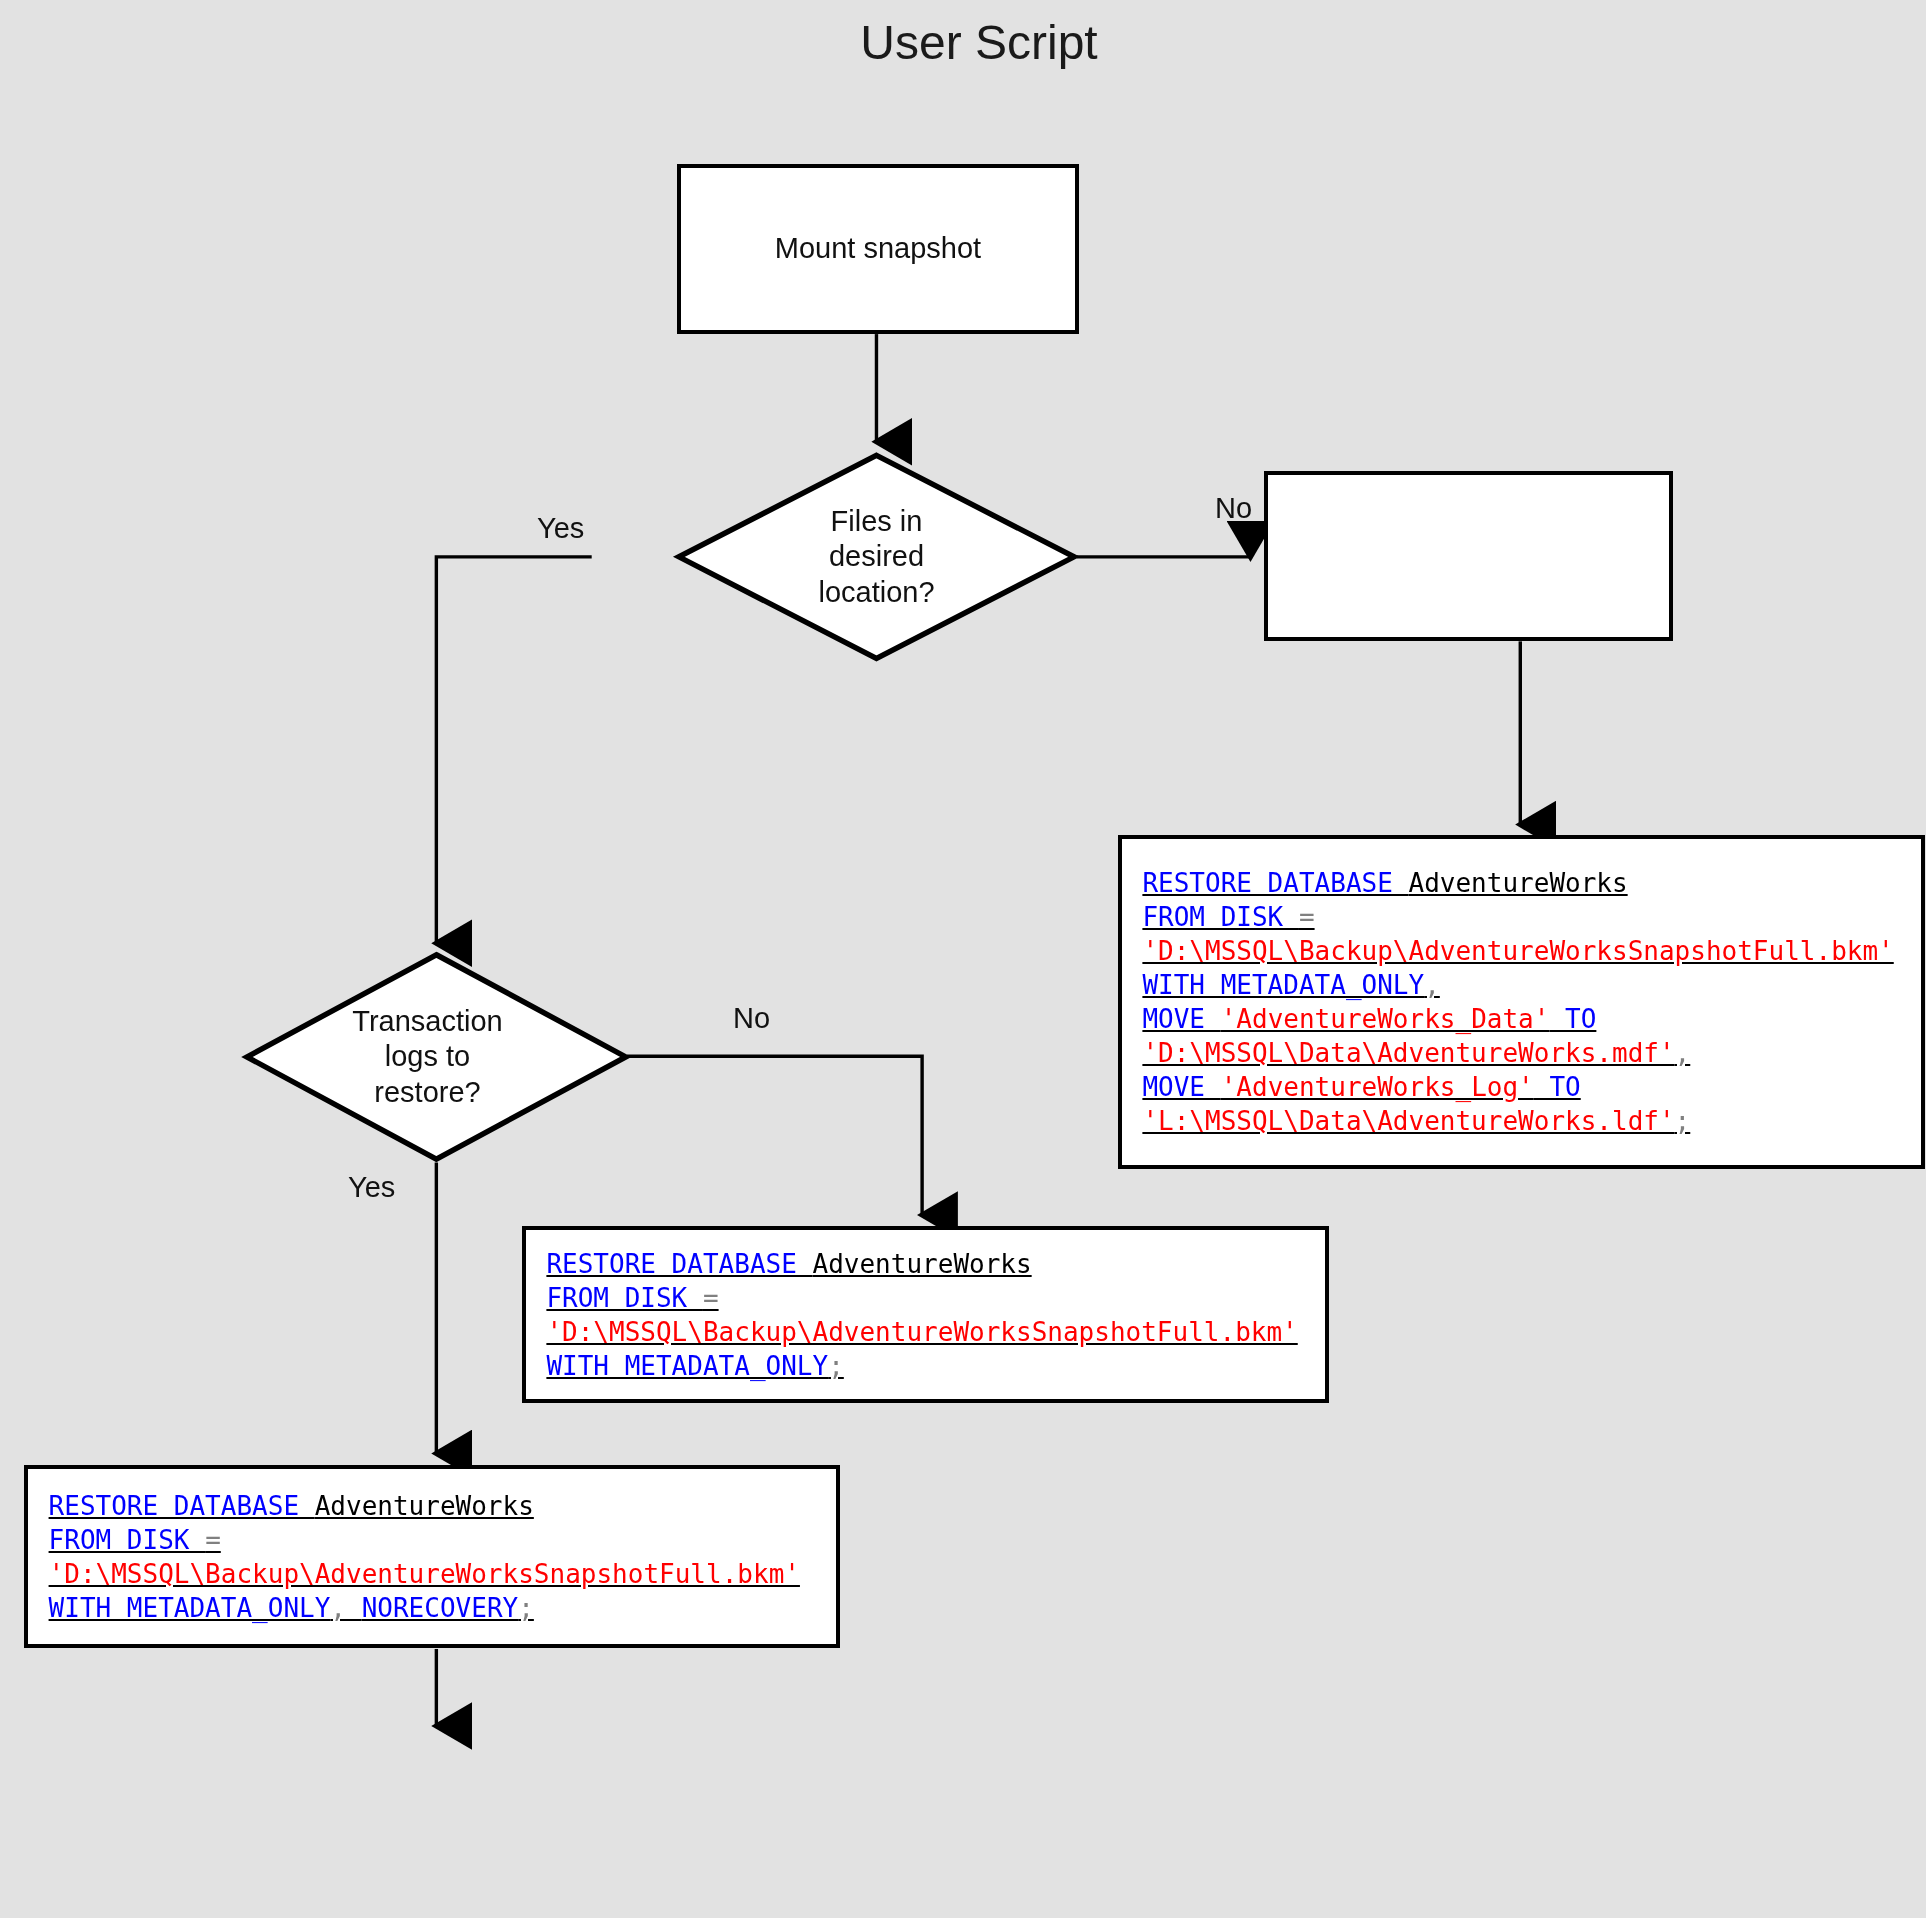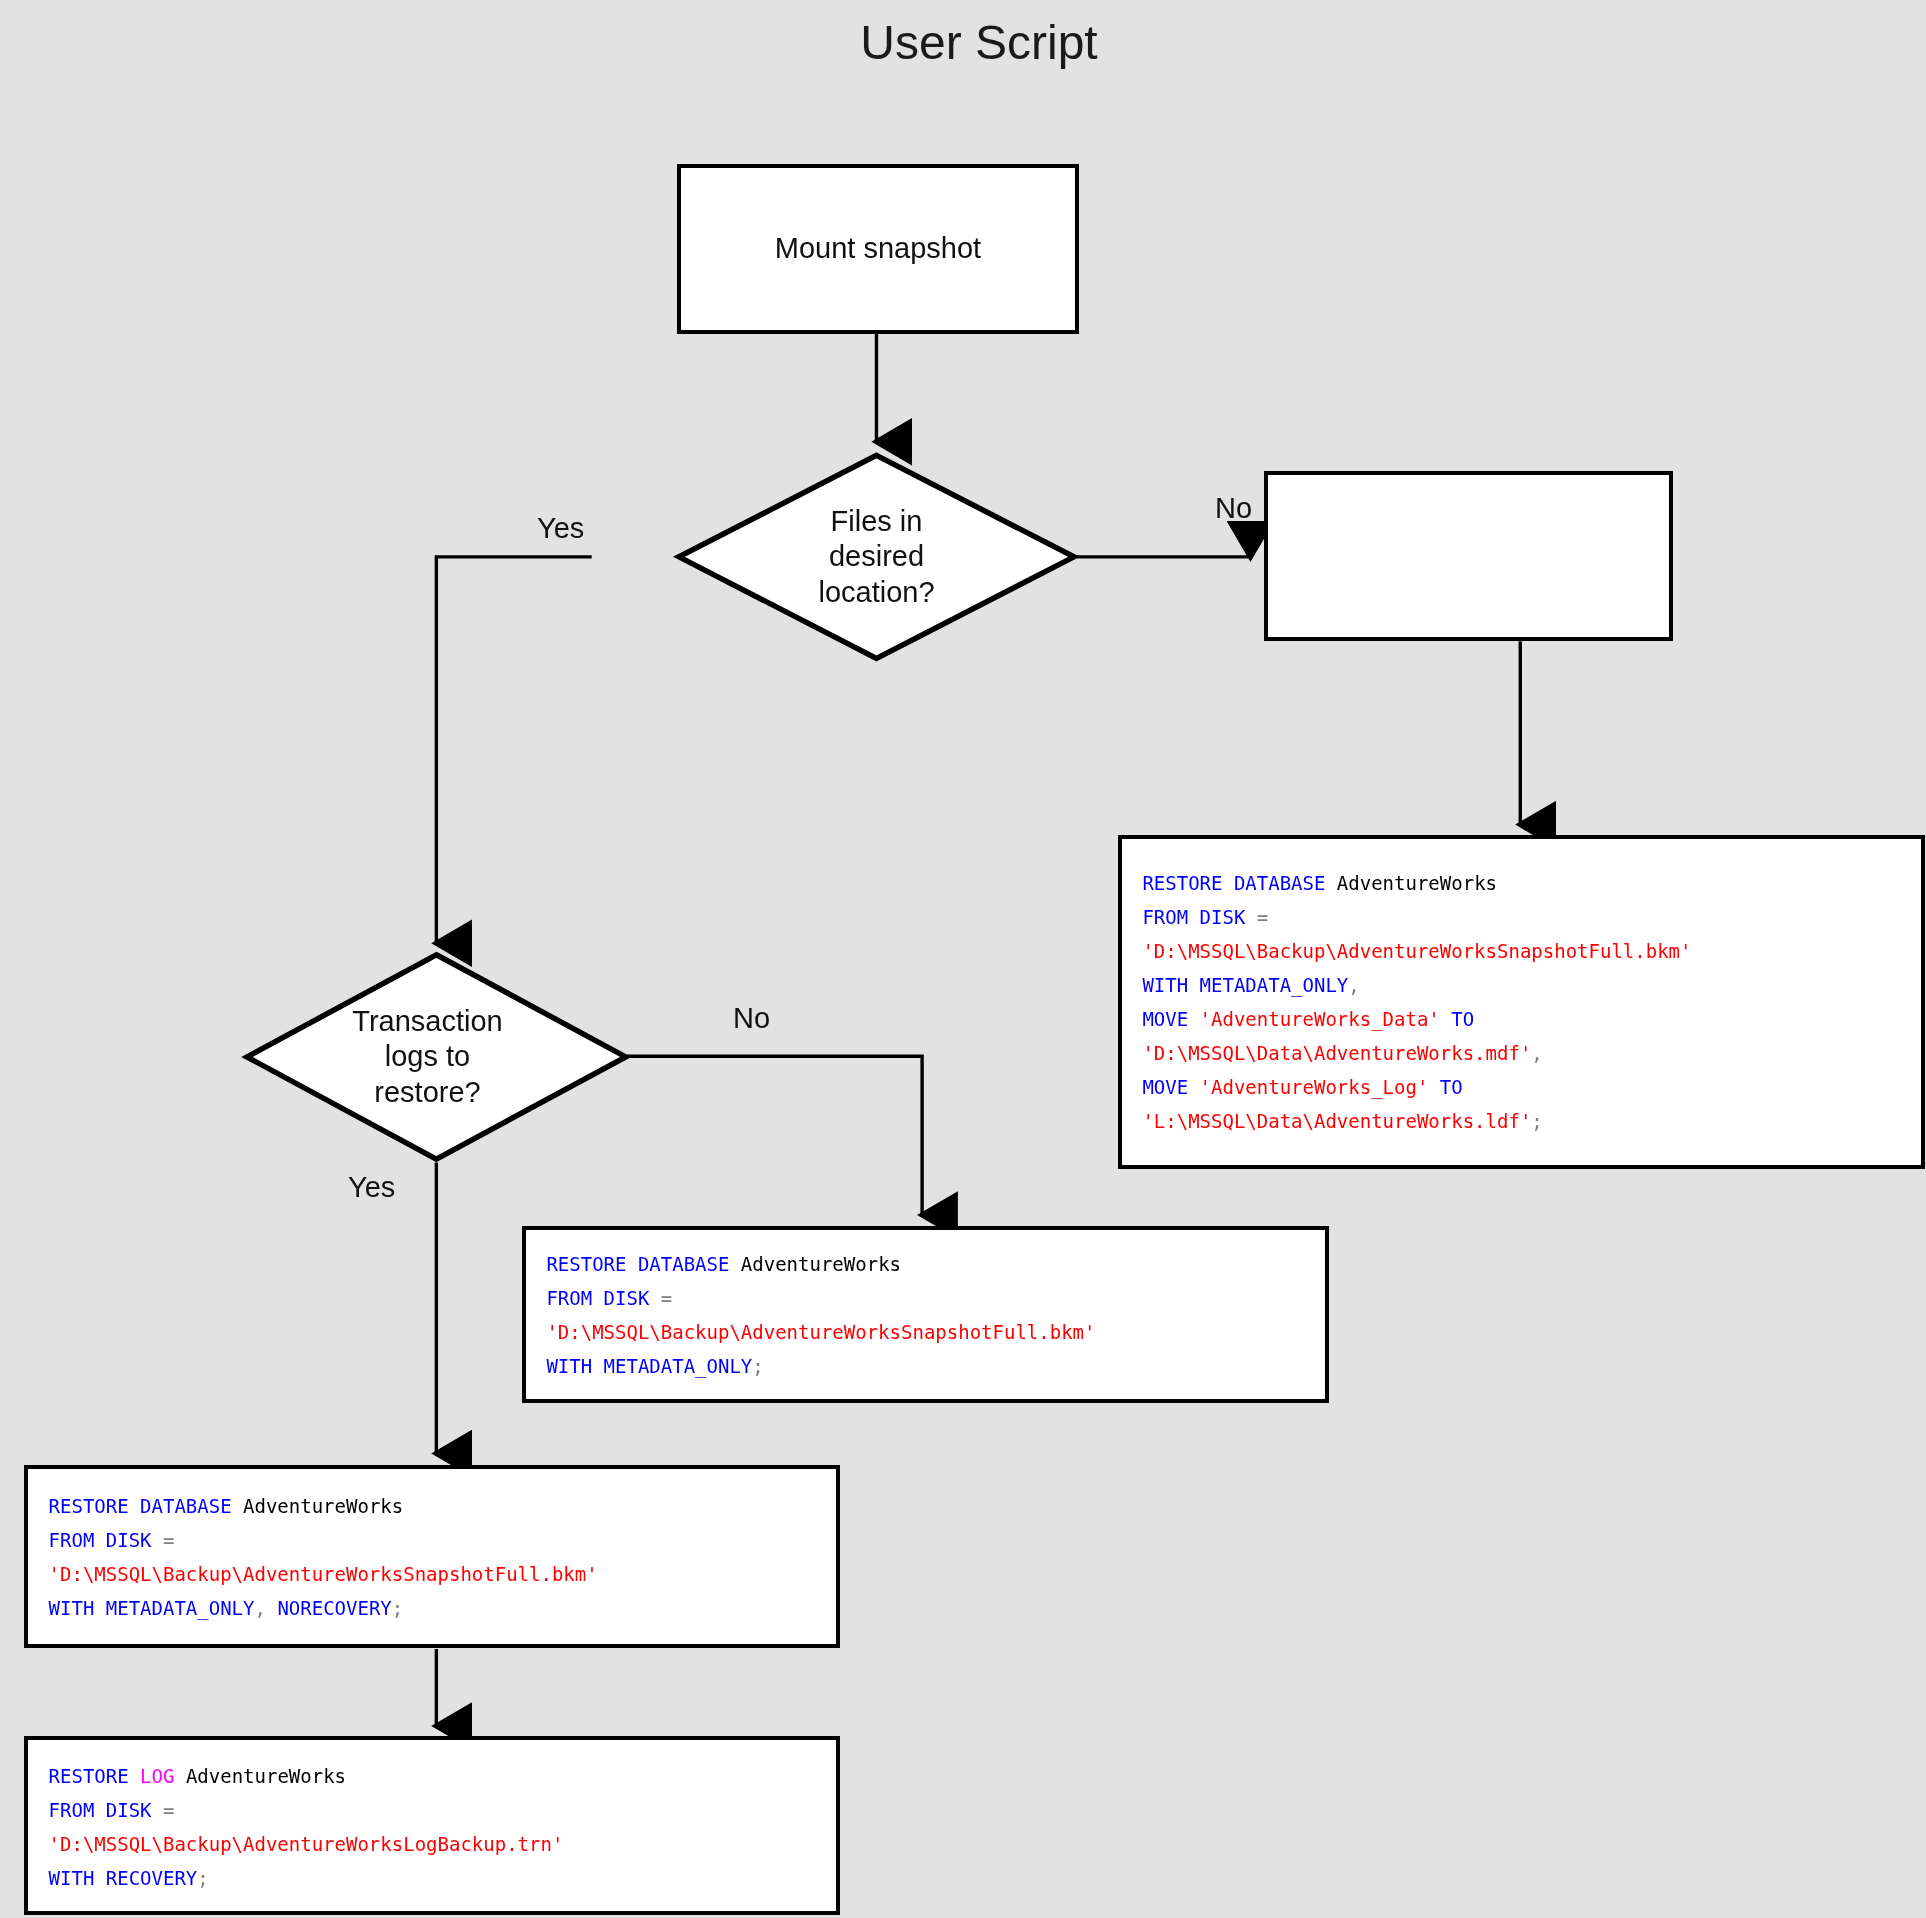--- a/index.html
+++ b/index.html
@@ -45,24 +45,25 @@
 
   .code-box{
     position:absolute;
     background:#ffffff;
     border:4.8px solid #000;
     box-sizing:border-box;
   }
   .code-txt{
     position:absolute;
     font-family:"DejaVu Sans Mono", monospace;
-    font-size:19px;
+    font-size:26px;
     line-height:34px;
     white-space:pre;
     color:#000;
+    text-decoration:underline;
   }
   .k{color:#0000ff;}
   .s{color:#ff0000;}
   .p{color:#808080;}
   .i{color:#000000;}
   .m{color:#ff00ff;}
 
   .shape-box{
     position:absolute;
     background:#ffffff;
@@ -135,21 +136,15 @@
 <span class="k">WITH METADATA_ONLY</span><span class="p">;</span></div>
   </div>
 
   <div class="code-box" style="left:8.2px;top:1465px;width:816px;height:183px;">
     <div class="code-txt" style="left:20.4px;top:20.4px;"><span class="k">RESTORE DATABASE </span><span class="i">AdventureWorks</span>
 <span class="k">FROM DISK </span><span class="p">=</span>
 <span class="s">'D:\MSSQL\Backup\AdventureWorksSnapshotFull.bkm'</span>
 <span class="k">WITH METADATA_ONLY</span><span class="p">, </span><span class="k">NORECOVERY</span><span class="p">;</span></div>
   </div>
 
-  <div class="code-box" style="left:8.2px;top:1736px;width:816px;height:179px;">
-    <div class="code-txt" style="left:20.4px;top:19px;"><span class="k">RESTORE </span><span class="m">LOG</span><span class="k"> </span><span class="i">AdventureWorks</span>
-<span class="k">FROM DISK </span><span class="p">=</span>
-<span class="s">'D:\MSSQL\Backup\AdventureWorksLogBackup.trn'</span>
-<span class="k">WITH RECOVERY</span><span class="p">;</span></div>
-  </div>
 
 </div>
 
 
 </body></html>

